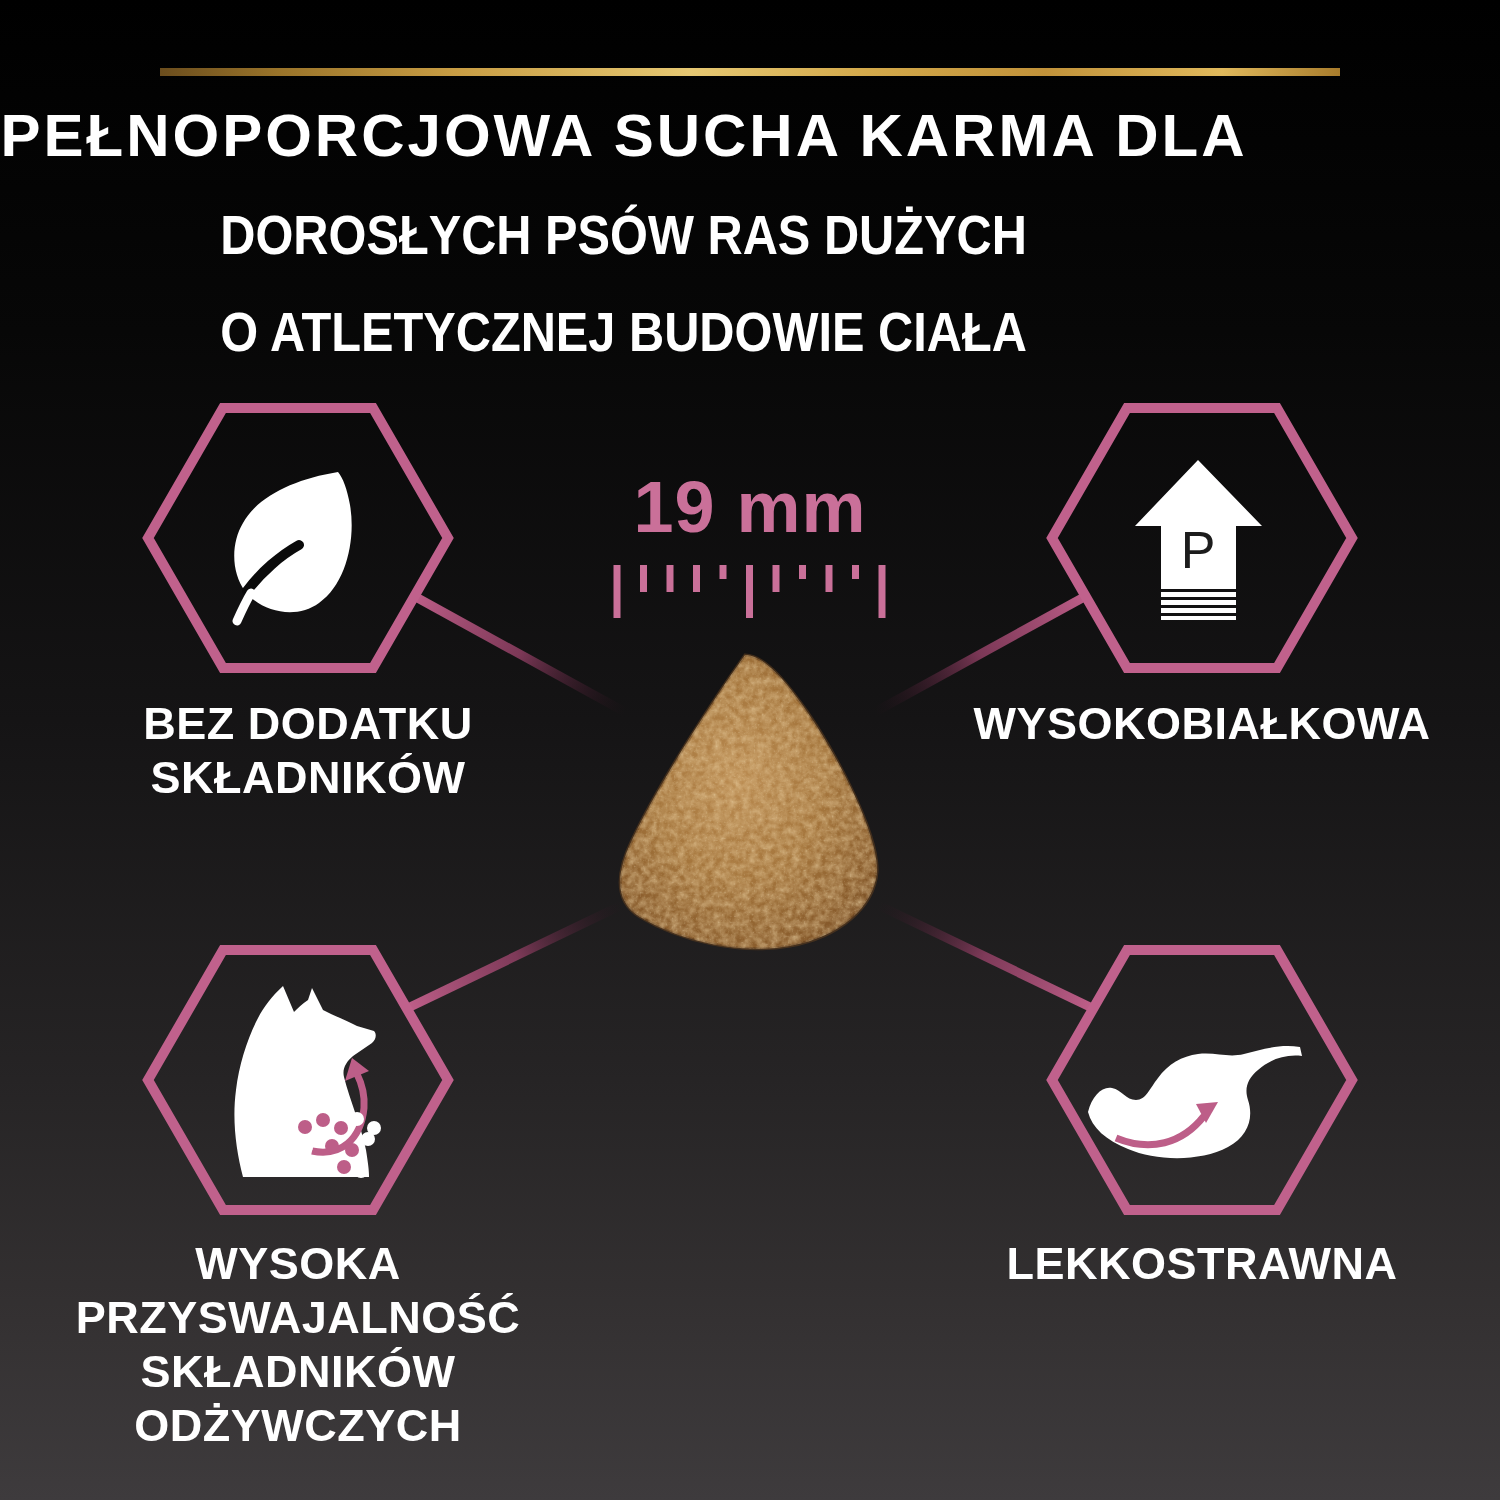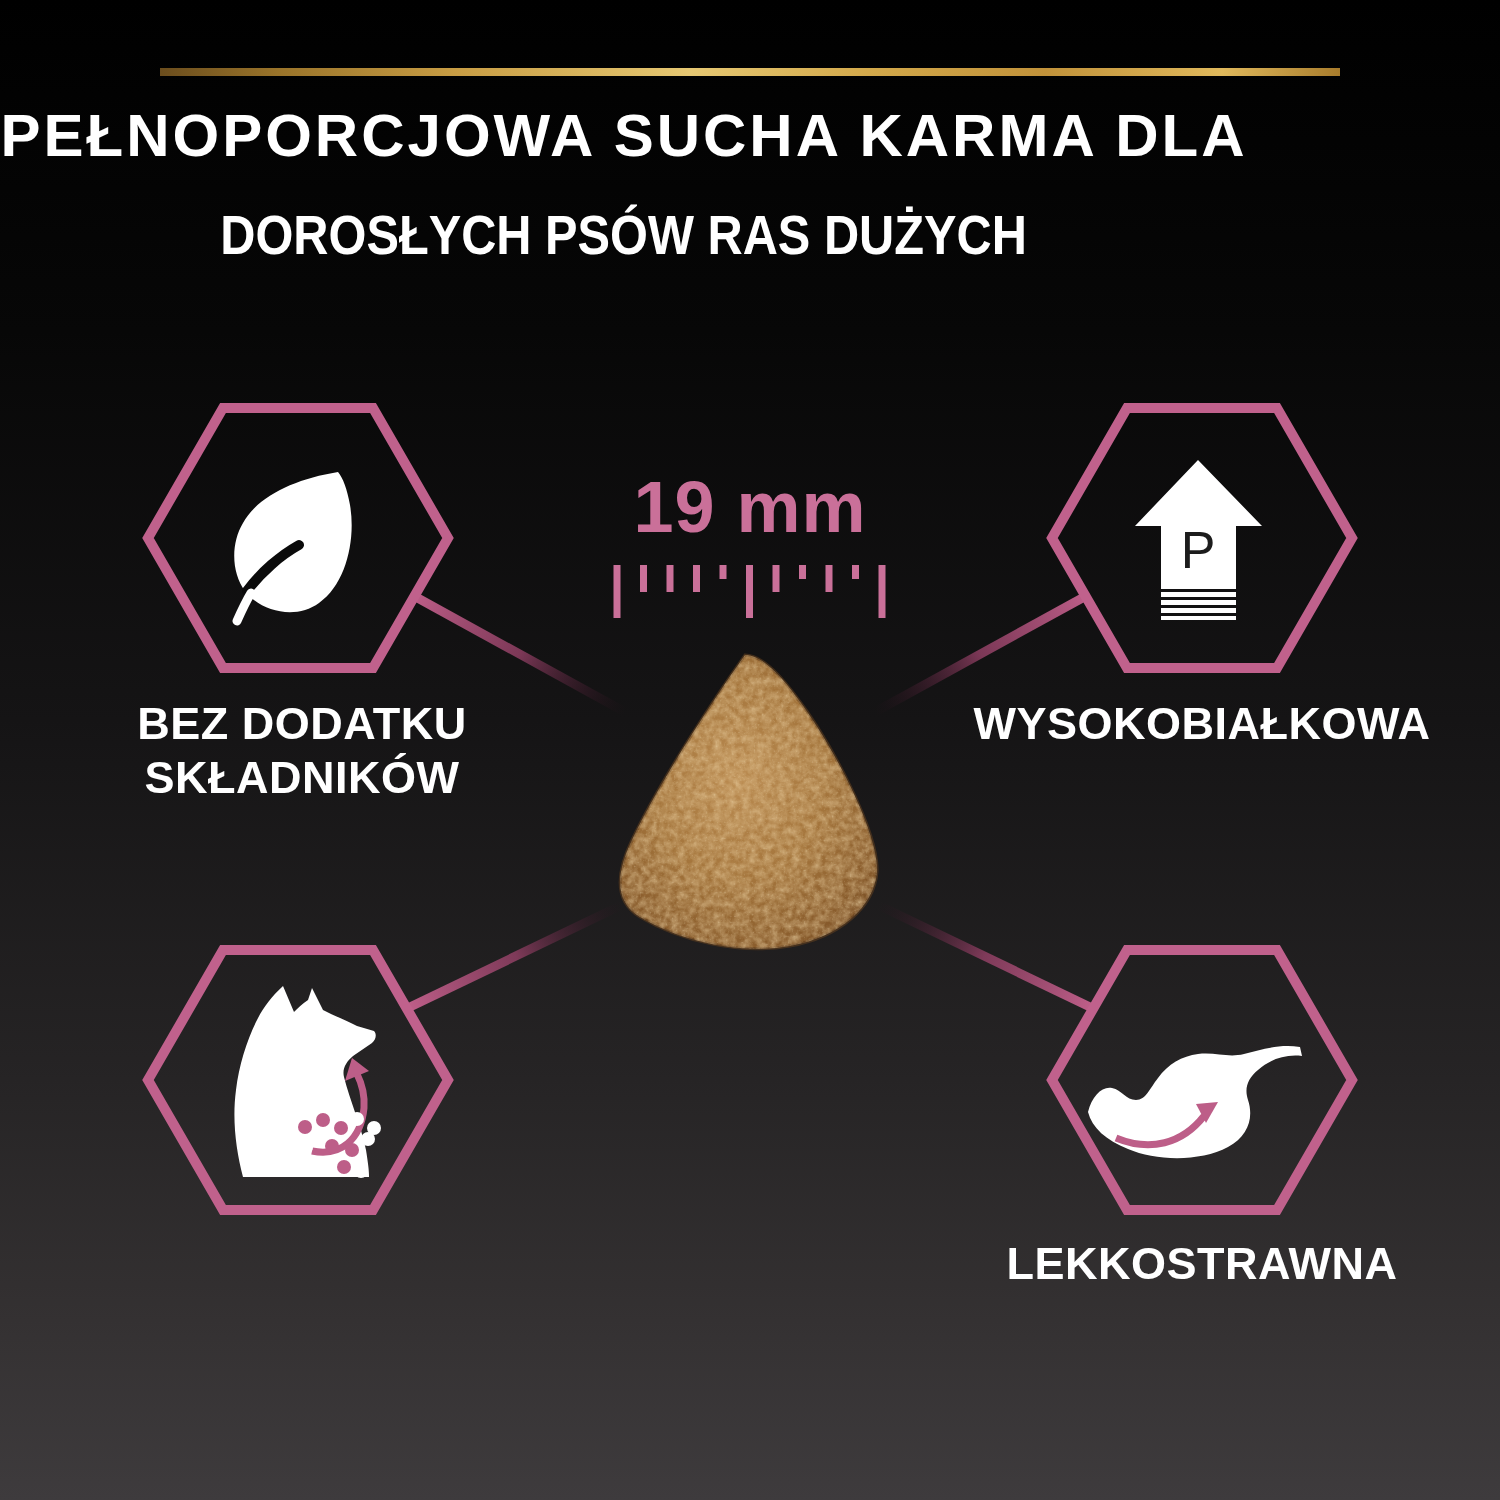--- a/index.html
+++ b/index.html
@@ -18,21 +18,21 @@
   .h2,.h3{font-size:56px;line-height:97px;letter-spacing:0px;}
   .squeeze{display:inline-block;transform:scaleX(0.87);transform-origin:center;}
   .size-label{
     position:absolute;left:0;top:471px;width:1500px;text-align:center;
     font-size:72px;font-weight:bold;letter-spacing:1px;color:#ca7099;line-height:1;
   }
   .feature-label{
     position:absolute;text-align:center;color:#fff;font-weight:bold;
     font-size:45px;line-height:54px;letter-spacing:0.5px;
   }
-  .fl-tl{left:22px;top:697px;width:560px;}
+  .fl-tl{left:28px;top:697px;width:560px;}
   .fl-tr{left:882px;top:697px;width:640px;}
   .fl-bl{left:0px;top:1237px;width:596px;}
   .fl-br{left:882px;top:1237px;width:640px;}
   svg.art{position:absolute;left:0;top:0;}
   .hex{fill:none;stroke:#c0618c;stroke-width:10;}
   .connector{stroke-width:9;fill:none;}
   .tick{fill:#ca7099;}
   .icon-white{fill:#ffffff;}
   .icon-dark{fill:#121112;}
   .pink{fill:#bd5e88;}
@@ -41,20 +41,21 @@
 </head>
 <body>
 
 <div class="canvas">
 
   <div class="gold-rule"></div>
 
   <div class="heading">
     <span class="h-line h1">PEŁNOPORCJOWA SUCHA KARMA DLA</span>
     <span class="h-line h2"><span class="squeeze">DOROSŁYCH PSÓW RAS DUŻYCH</span></span>
+    <span class="h-line h3"><span class="squeeze">O ATLETYCZNEJ BUDOWIE CIAŁA</span></span>
   </div>
 
   <div class="size-label">19 mm</div>
 
   <svg class="art" width="1500" height="1500" viewBox="0 0 1500 1500">
     <defs>
       <path id="hexShape" d="M-150,0 L-75,-130 L75,-130 L150,0 L75,130 L-75,130 Z"></path>
       <linearGradient id="gTL" gradientUnits="userSpaceOnUse" x1="414" y1="596" x2="625" y2="712">
         <stop offset="0" stop-color="#bd5e88" stop-opacity="1"></stop>
         <stop offset="0.5" stop-color="#8f3f63" stop-opacity="0.85"></stop>
@@ -169,18 +170,24 @@
 
   <div class="feature-label fl-tl">
     <div>BEZ DODATKU</div>
     <div>SKŁADNIKÓW</div>
   </div>
 
   <div class="feature-label fl-tr">
     <div>WYSOKOBIAŁKOWA</div>
   </div>
 
+  <div class="feature-label fl-bl">
+    <div>WYSOKA</div>
+    <div>PRZYSWAJALNOŚĆ</div>
+    <div>SKŁADNIKÓW</div>
+    <div>ODŻYWCZYCH</div>
+  </div>
 
   <div class="feature-label fl-br">
     <div>LEKKOSTRAWNA</div>
   </div>
 
 </div>
 
 </body></html>

